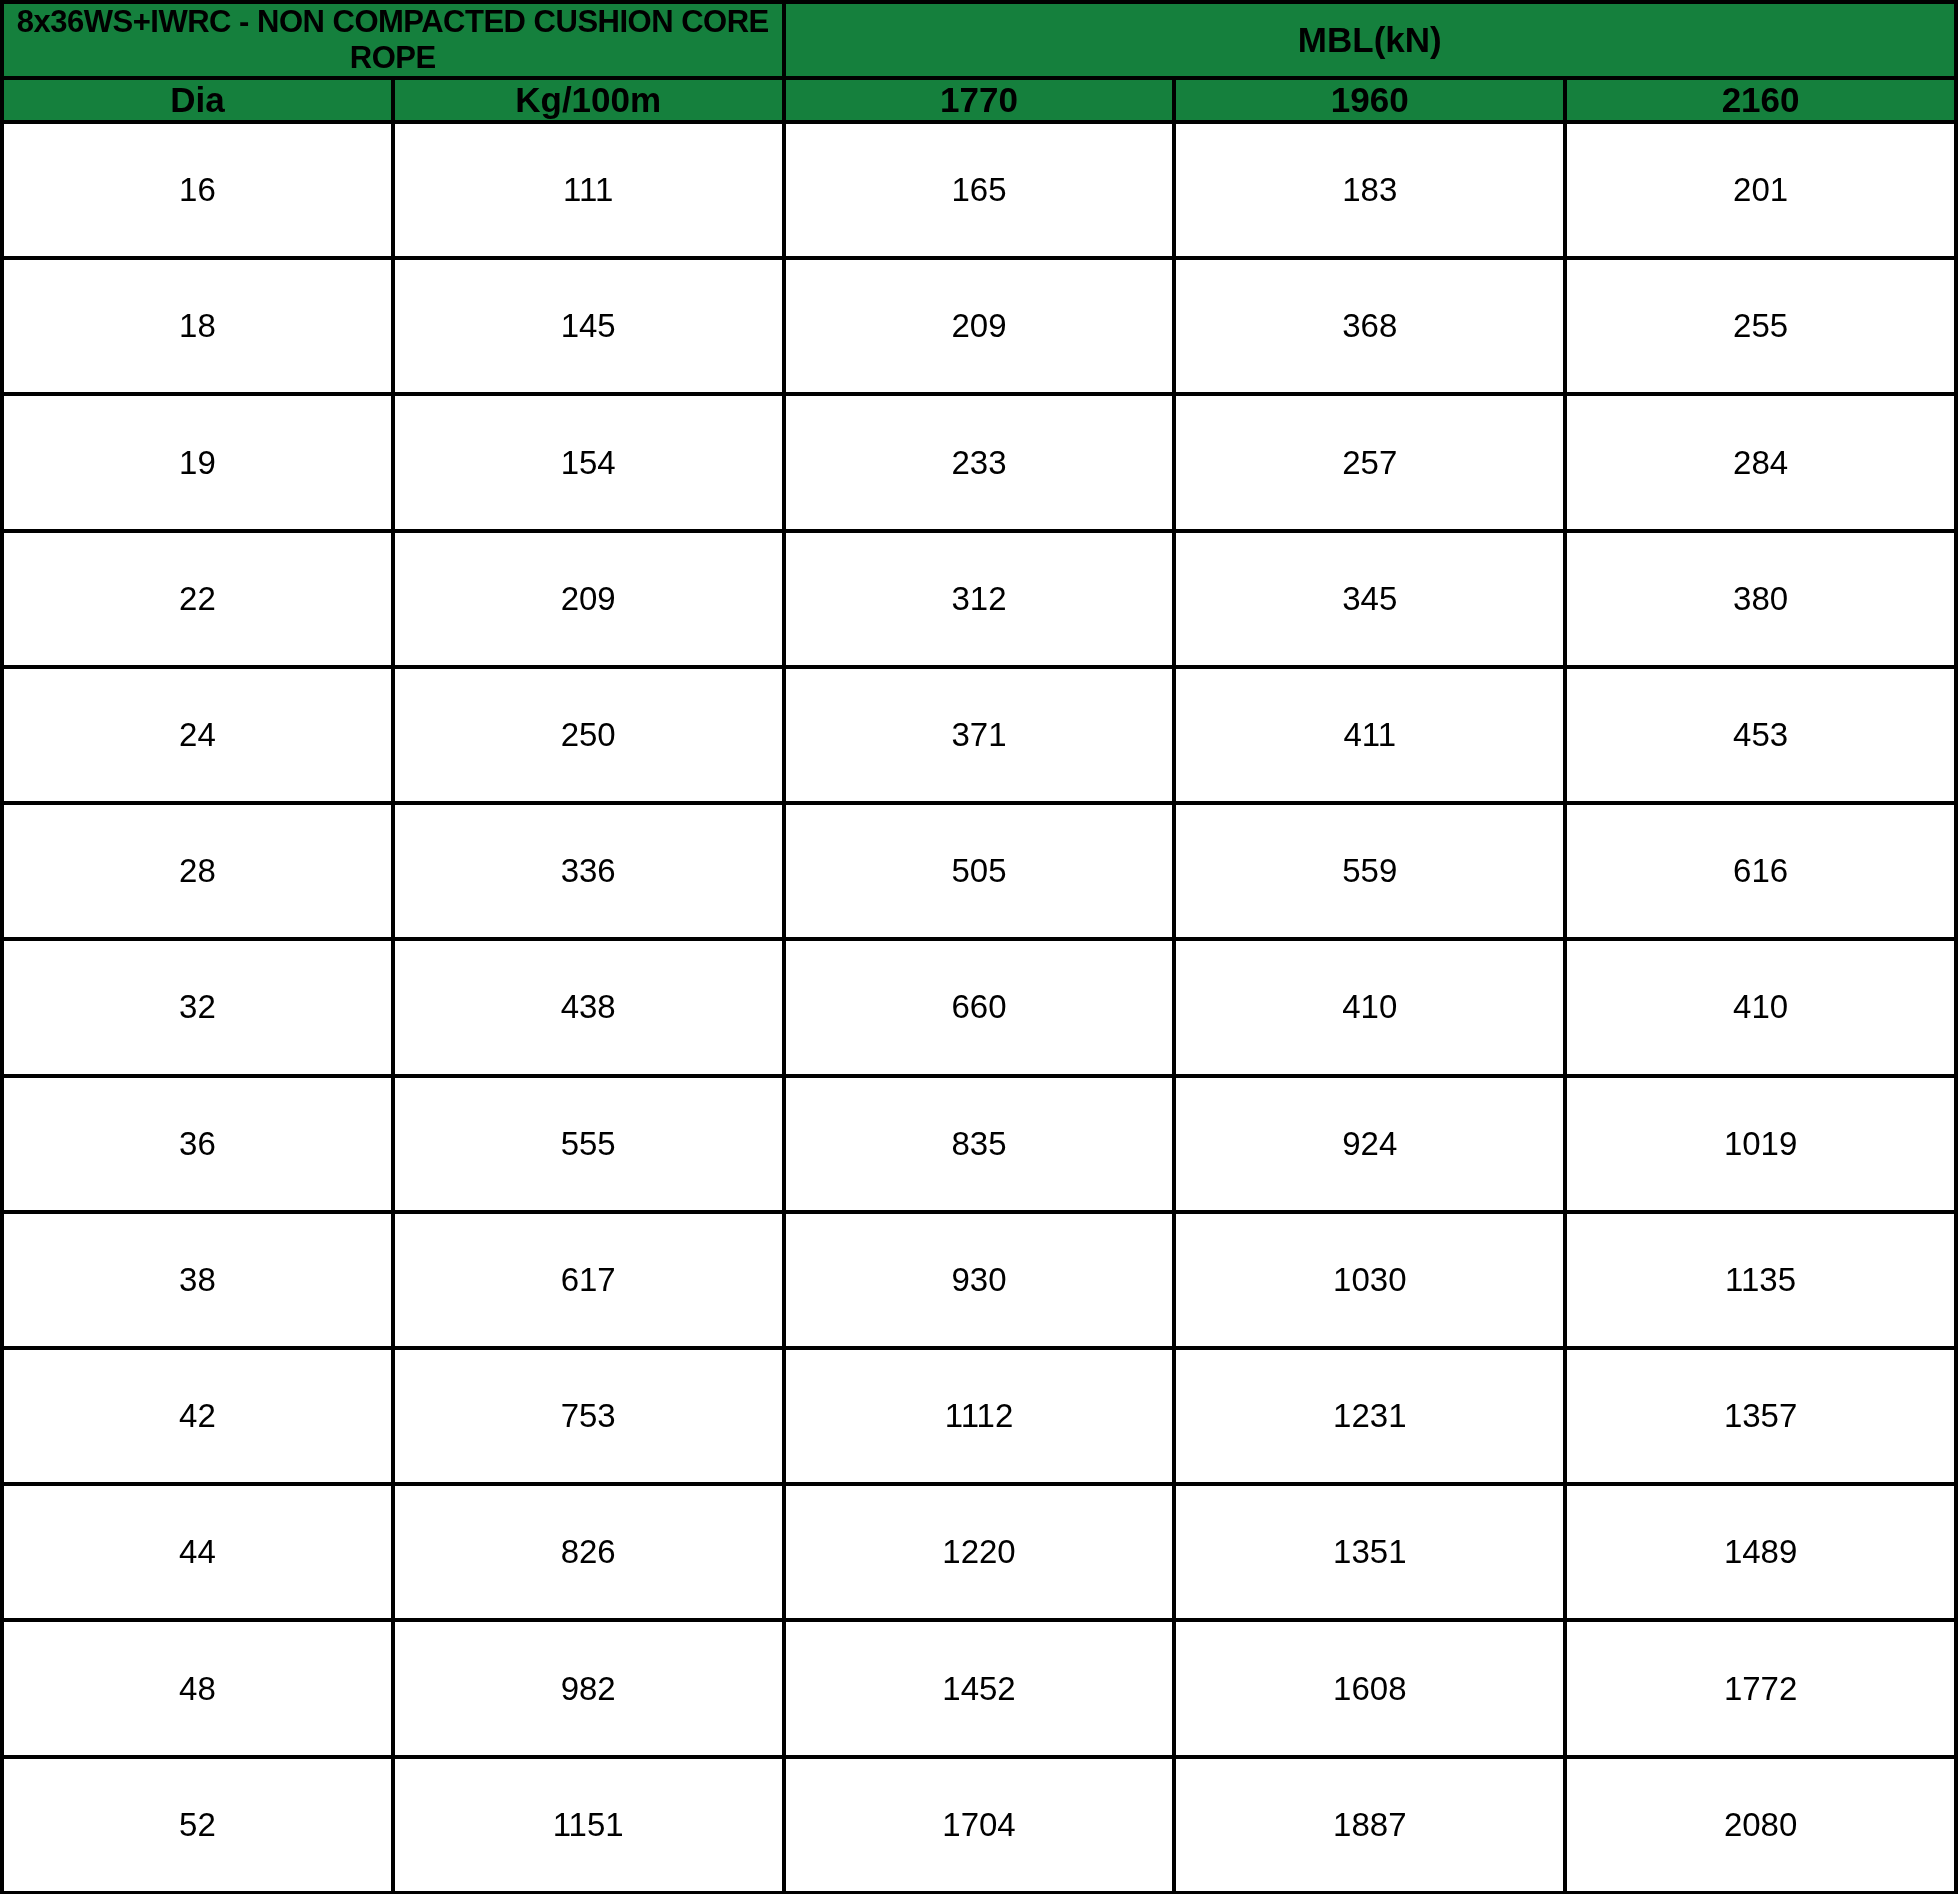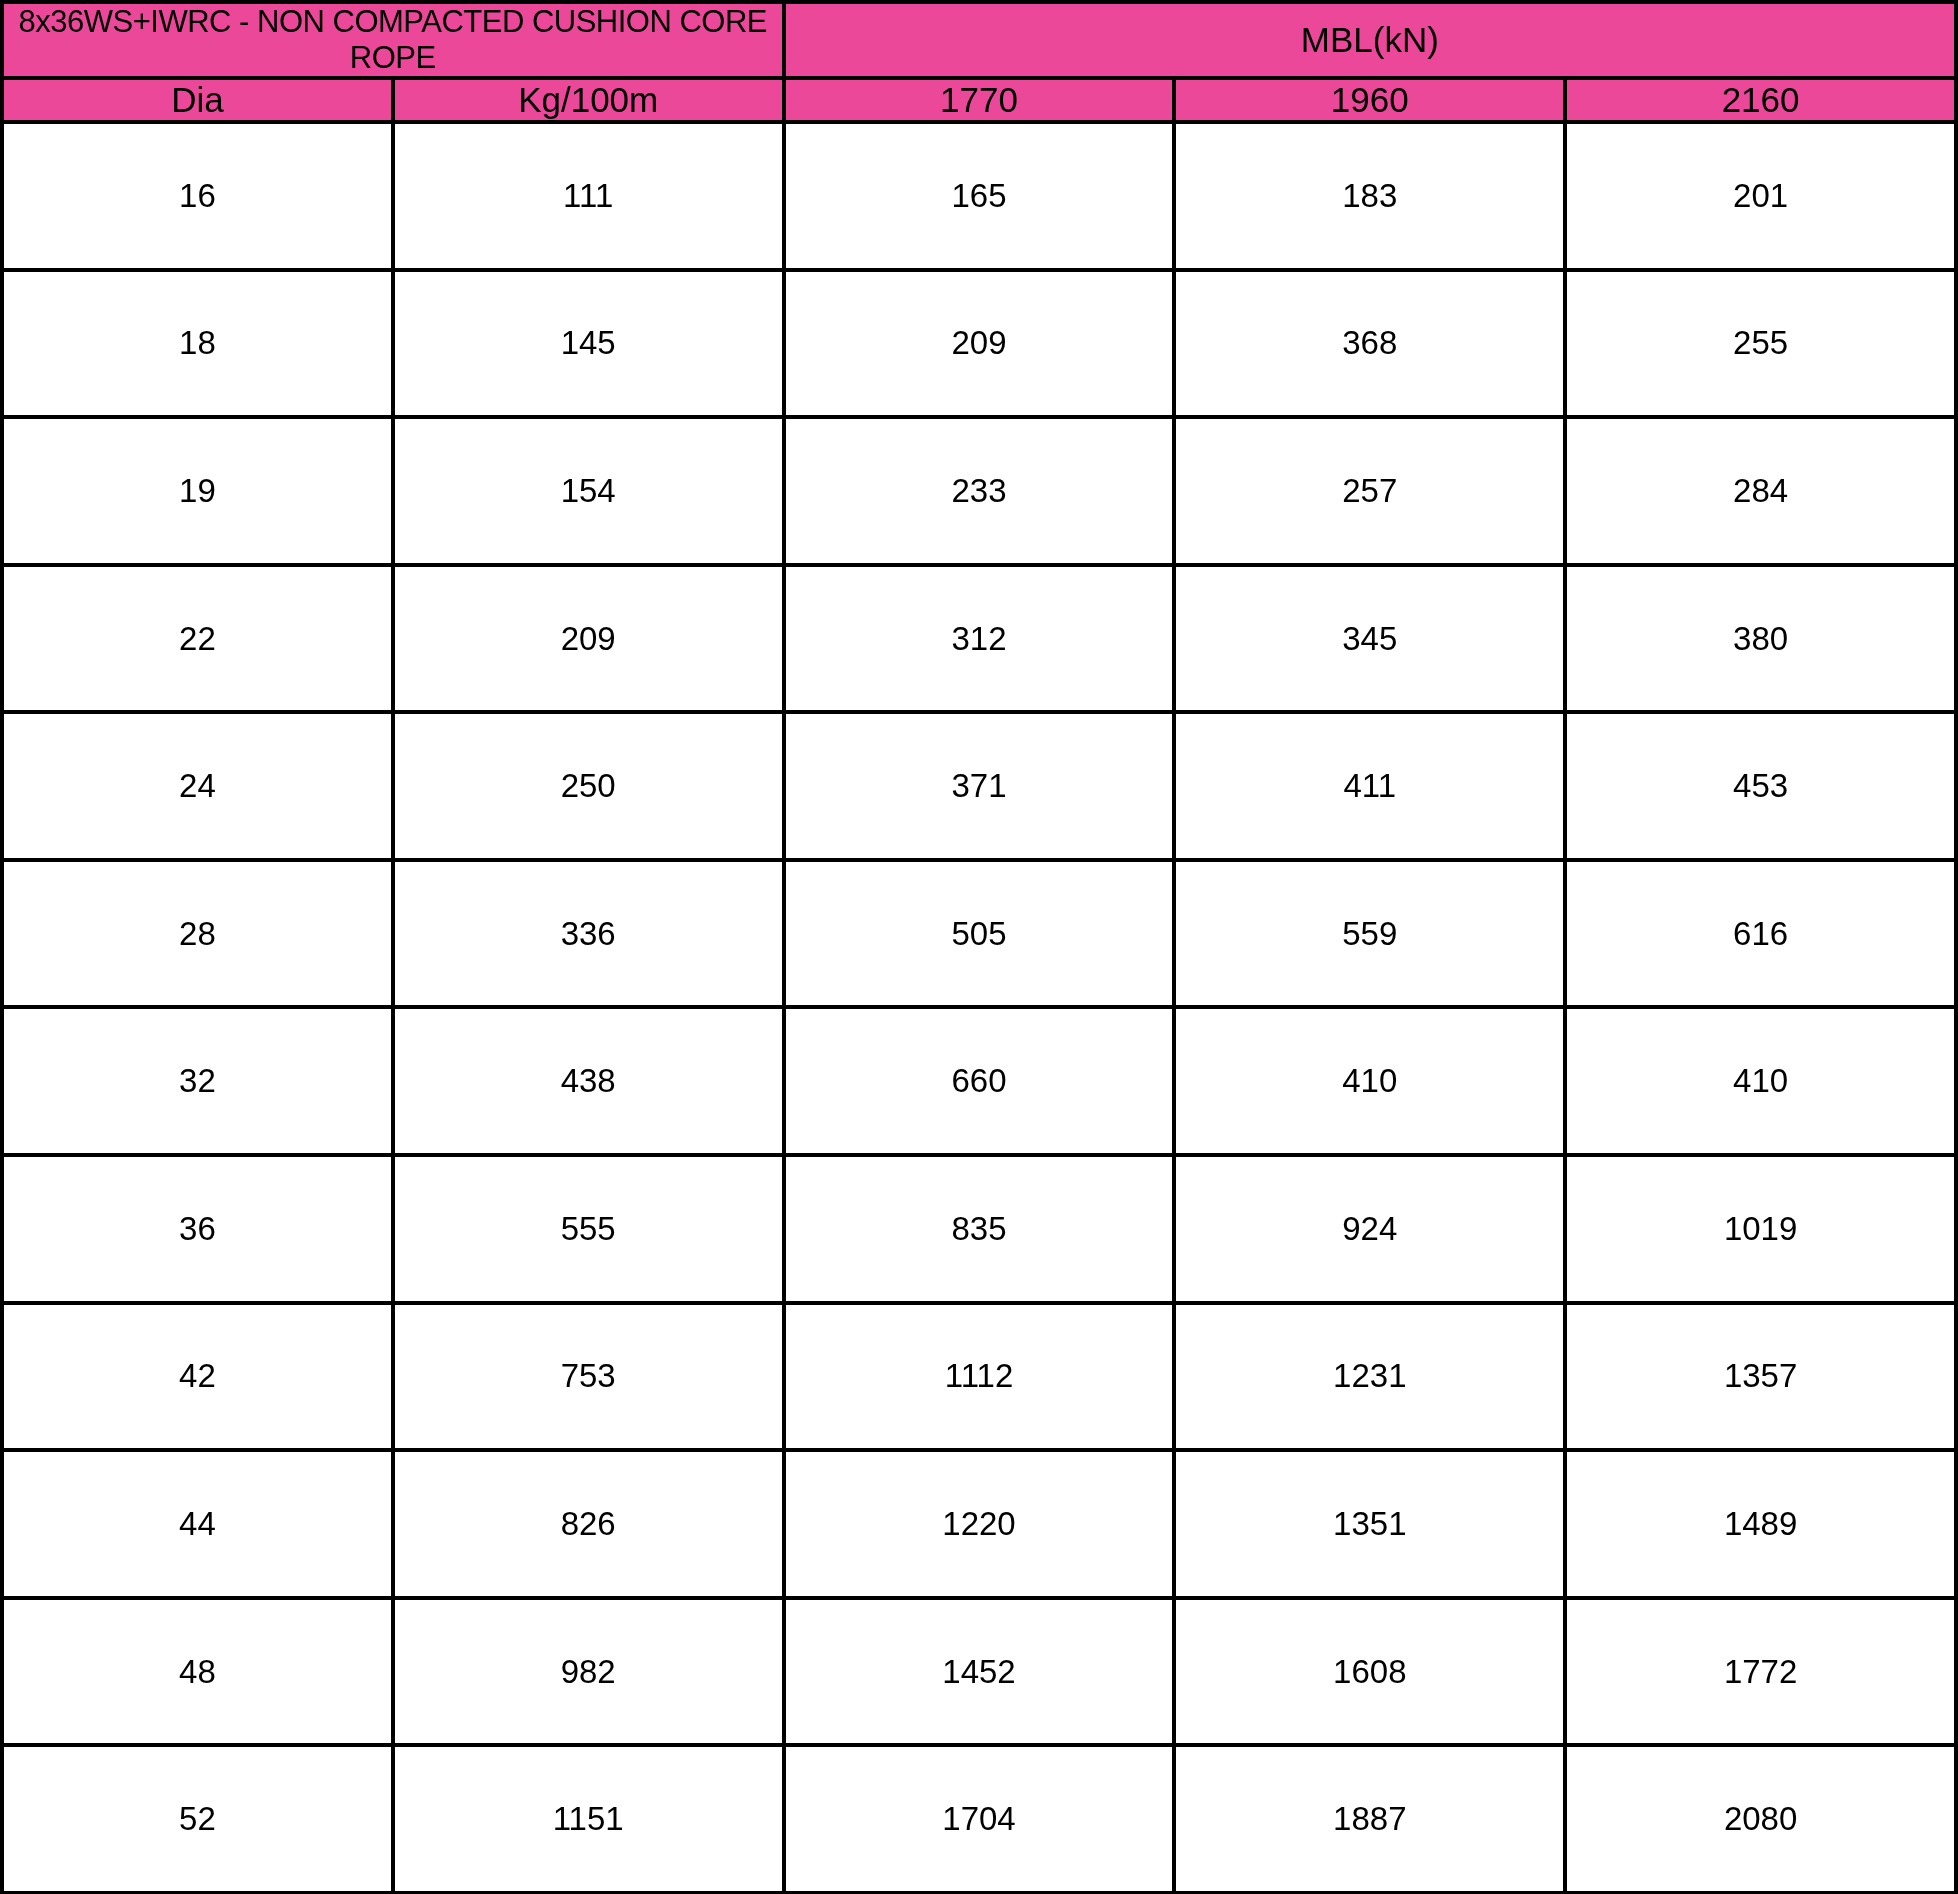--- a/index.html
+++ b/index.html
@@ -24,22 +24,22 @@
   table.rope-table col { width: 20%; }
   table.rope-table th,
   table.rope-table td {
     border: 4.5px solid #000000;
     text-align: center;
     vertical-align: middle;
     padding: 0;
     overflow: hidden;
   }
   thead th {
-    background: #ec4899;
-    font-weight: normal;
+    background: #15803d;
+    font-weight: bold;
     font-size: 35px;
   }
   thead th.title-cell {
     font-size: 31px;
     letter-spacing: -0.5px;
   }
   tbody td {
     background: #ffffff;
     font-size: 33px;
     font-weight: normal;
@@ -121,20 +121,27 @@
           <td>410</td>
         </tr>
         <tr>
           <td>36</td>
           <td>555</td>
           <td>835</td>
           <td>924</td>
           <td>1019</td>
         </tr>
         <tr>
+          <td>38</td>
+          <td>617</td>
+          <td>930</td>
+          <td>1030</td>
+          <td>1135</td>
+        </tr>
+        <tr>
           <td>42</td>
           <td>753</td>
           <td>1112</td>
           <td>1231</td>
           <td>1357</td>
         </tr>
         <tr>
           <td>44</td>
           <td>826</td>
           <td>1220</td>

